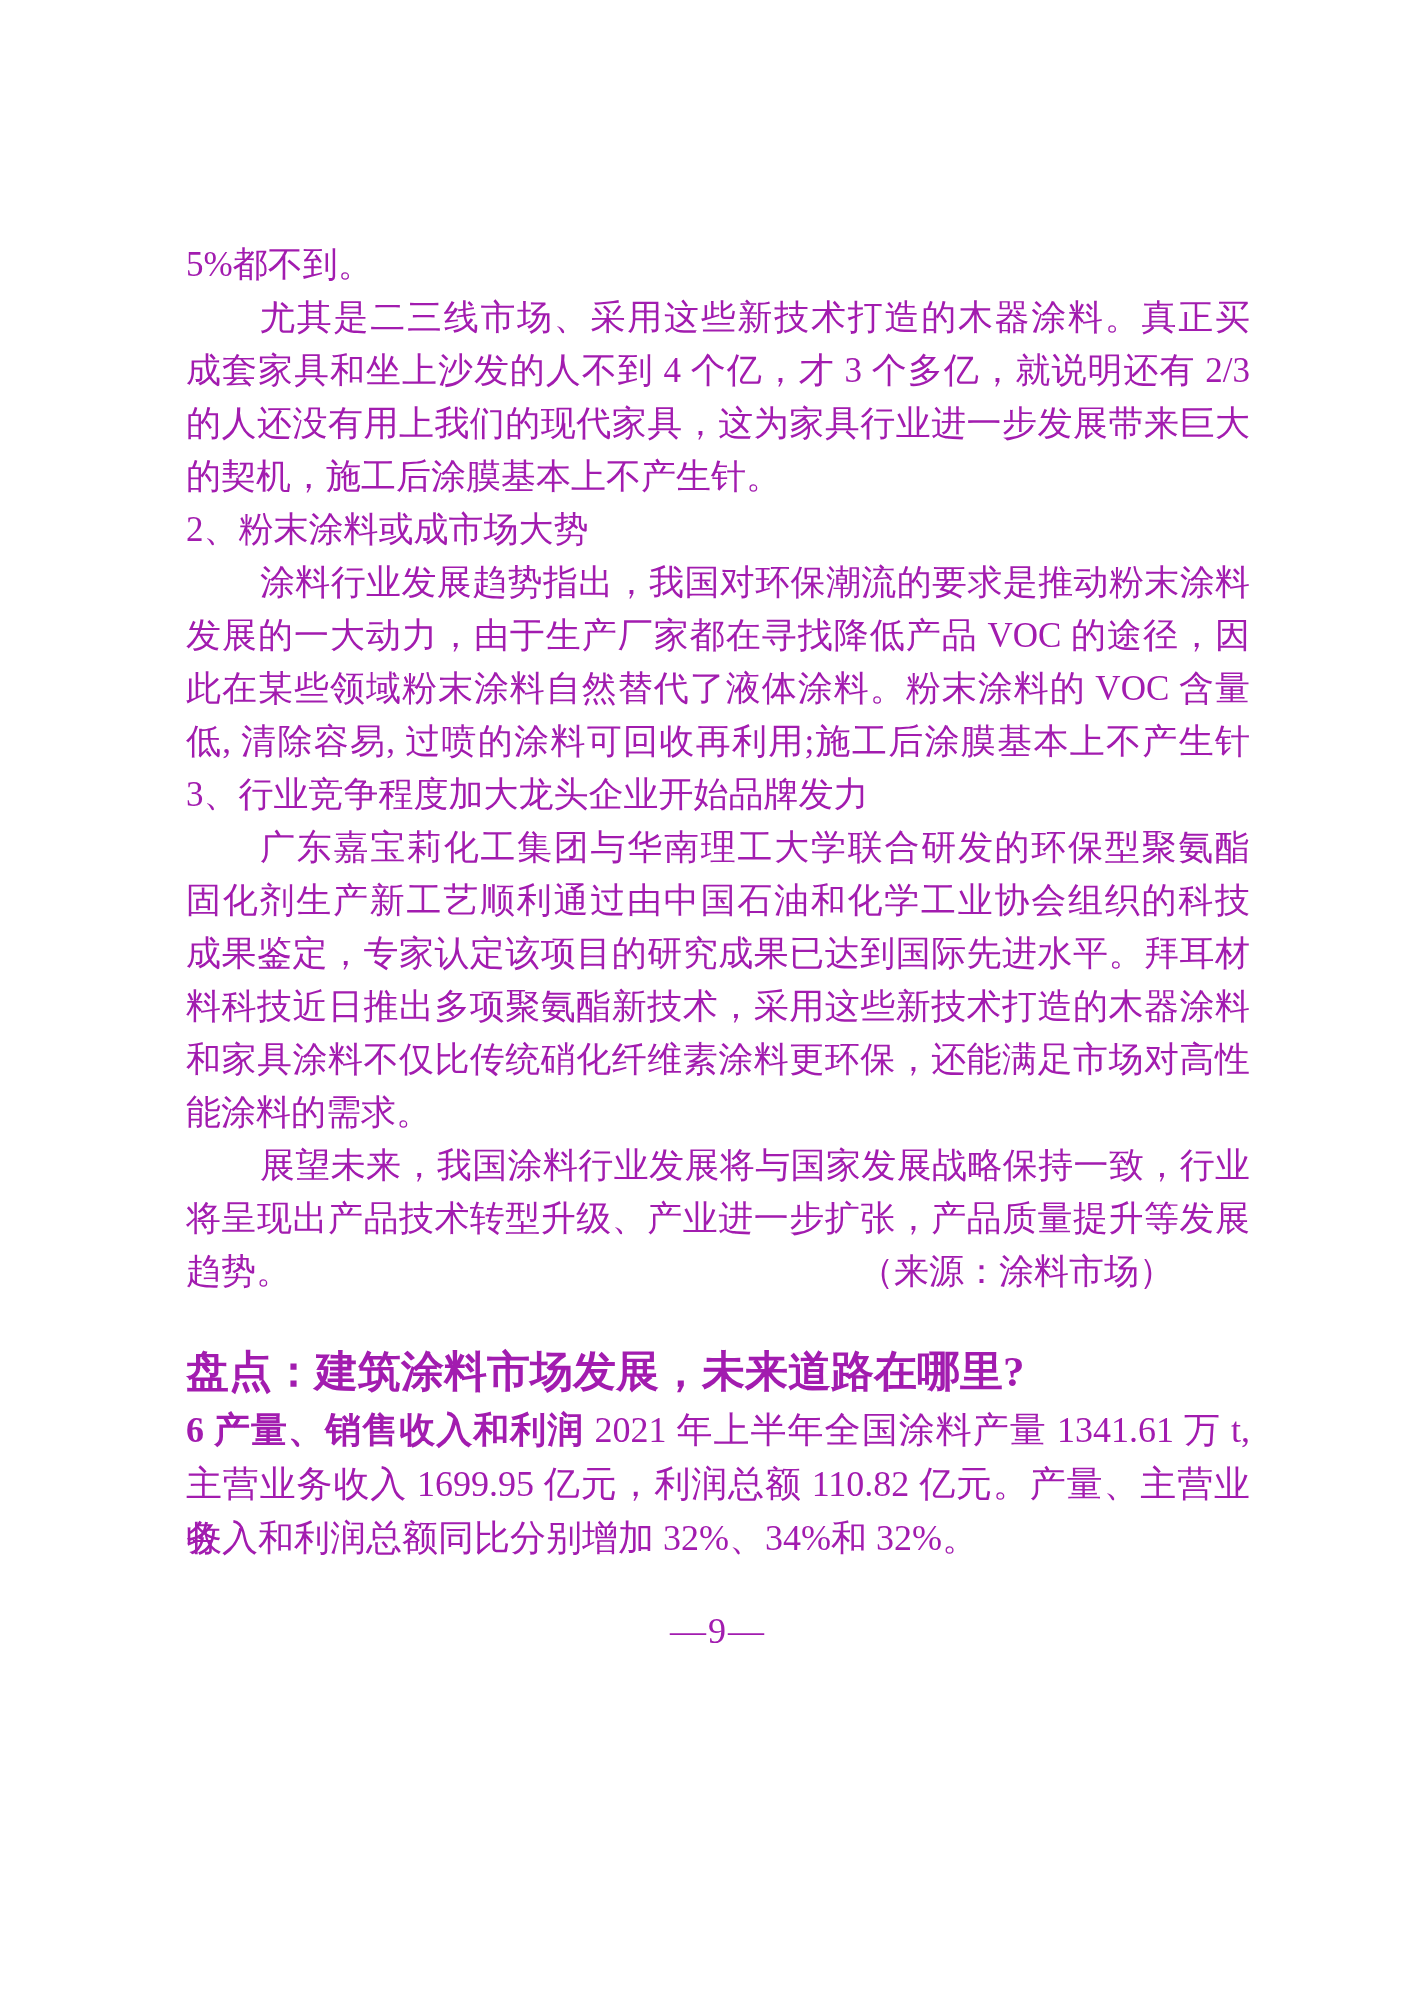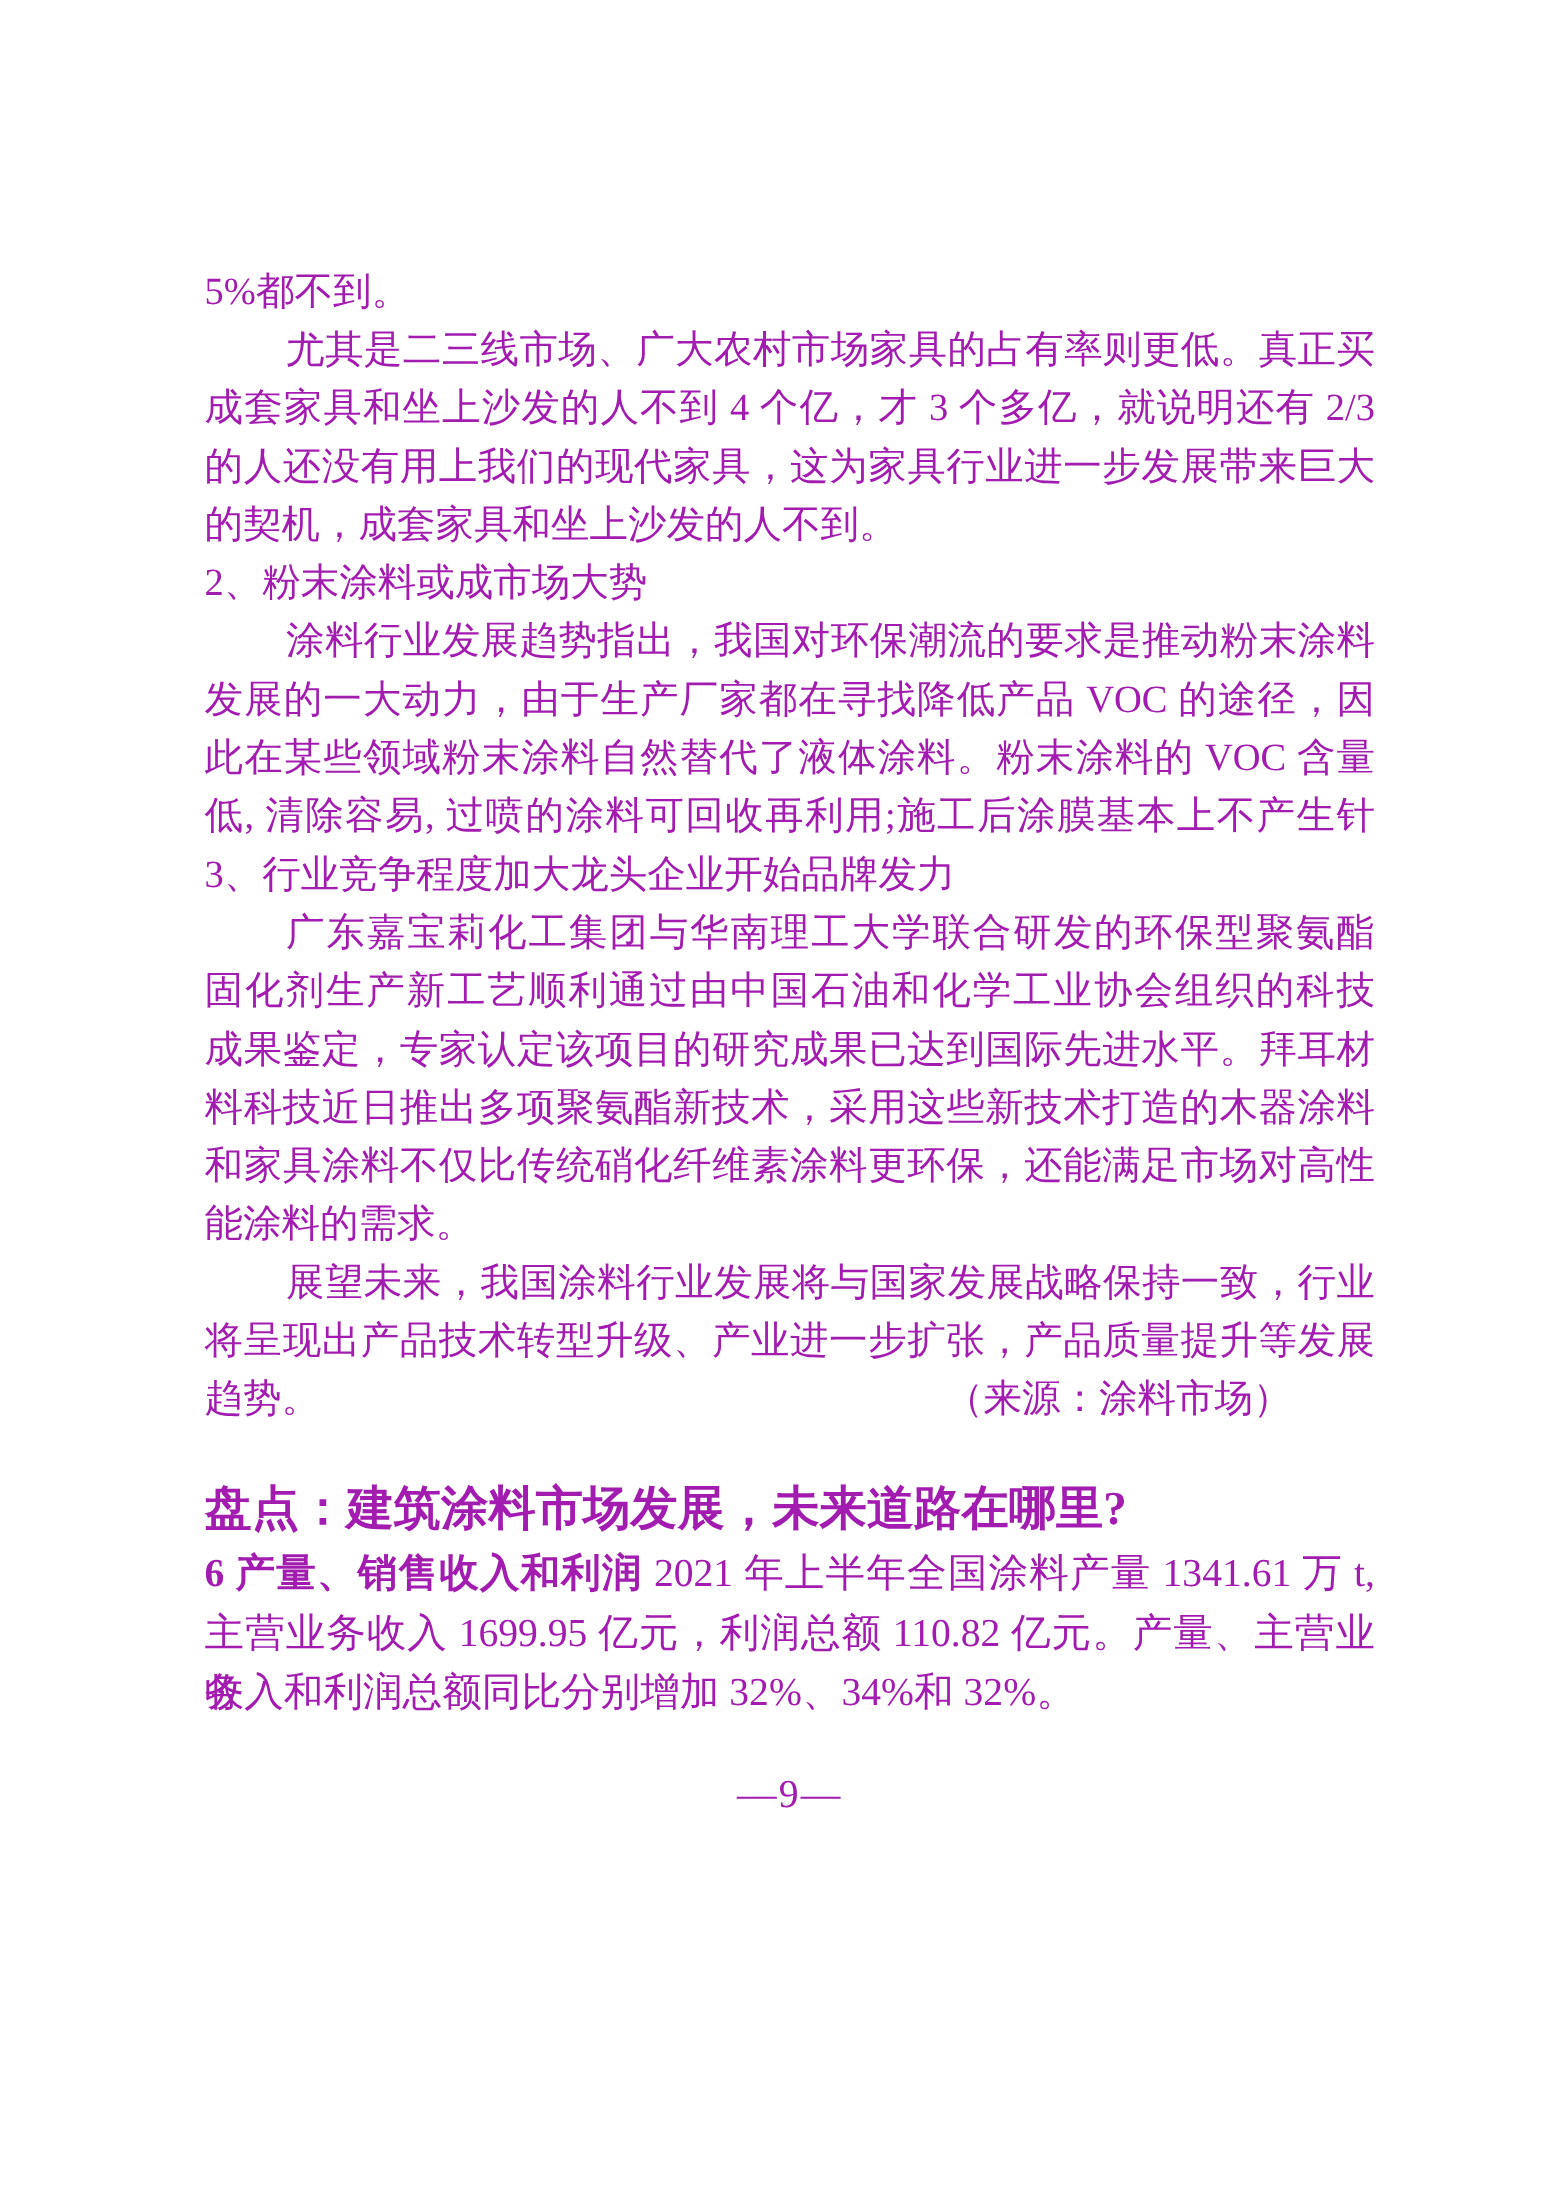--- a/index.html
+++ b/index.html
@@ -73,24 +73,24 @@
     letter-spacing: 2px;
   }
 </style>
 </head>
 <body>
 
 <div class="page">
   <div class="content">
 
     <div class="line">5%都不到。</div>
-    <div class="line justify indent">尤其是二三线市场、广大农村市场家具的占有率则更低。真正买</div>
+    <div class="line justify indent">尤其是二三线市场、采用这些新技术打造的木器涂料。真正买</div>
     <div class="line justify">成套家具和坐上沙发的人不到 4 个亿，才 3 个多亿，就说明还有 2/3</div>
     <div class="line justify">的人还没有用上我们的现代家具，这为家具行业进一步发展带来巨大</div>
-    <div class="line">的契机，成套家具和坐上沙发的人不到。</div>
+    <div class="line">的契机，施工后涂膜基本上不产生针。</div>
 
     <div class="line">2、粉末涂料或成市场大势</div>
     <div class="line justify indent">涂料行业发展趋势指出，我国对环保潮流的要求是推动粉末涂料</div>
     <div class="line justify">发展的一大动力，由于生产厂家都在寻找降低产品 VOC 的途径，因</div>
     <div class="line justify">此在某些领域粉末涂料自然替代了液体涂料。粉末涂料的 VOC 含量</div>
     <div class="line justify">低, 清除容易, 过喷的涂料可回收再利用;施工后涂膜基本上不产生针</div>
 
     <div class="line">3、行业竞争程度加大龙头企业开始品牌发力</div>
     <div class="line justify indent">广东嘉宝莉化工集团与华南理工大学联合研发的环保型聚氨酯</div>
     <div class="line justify">固化剂生产新工艺顺利通过由中国石油和化学工业协会组织的科技</div>

